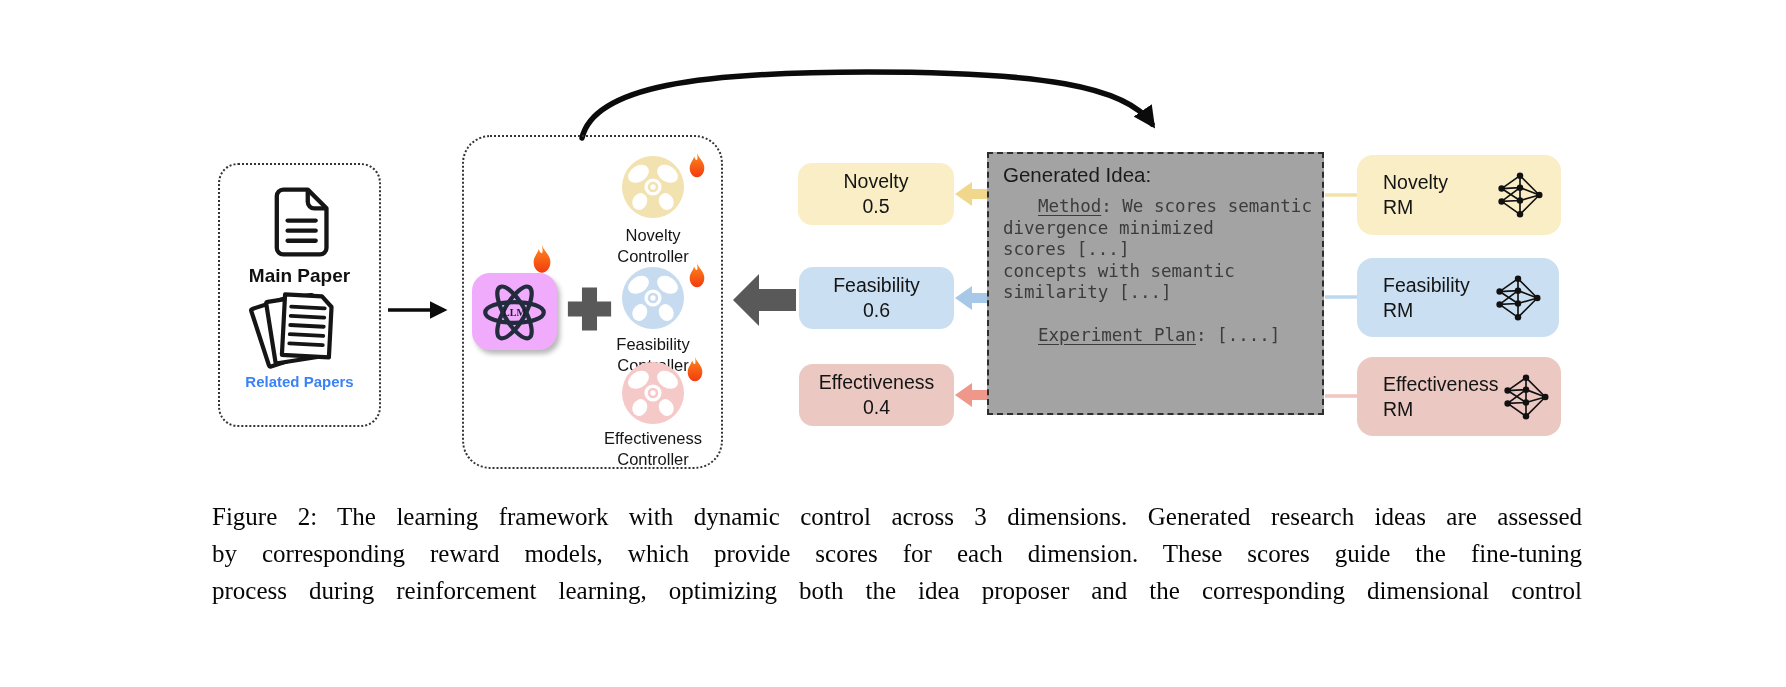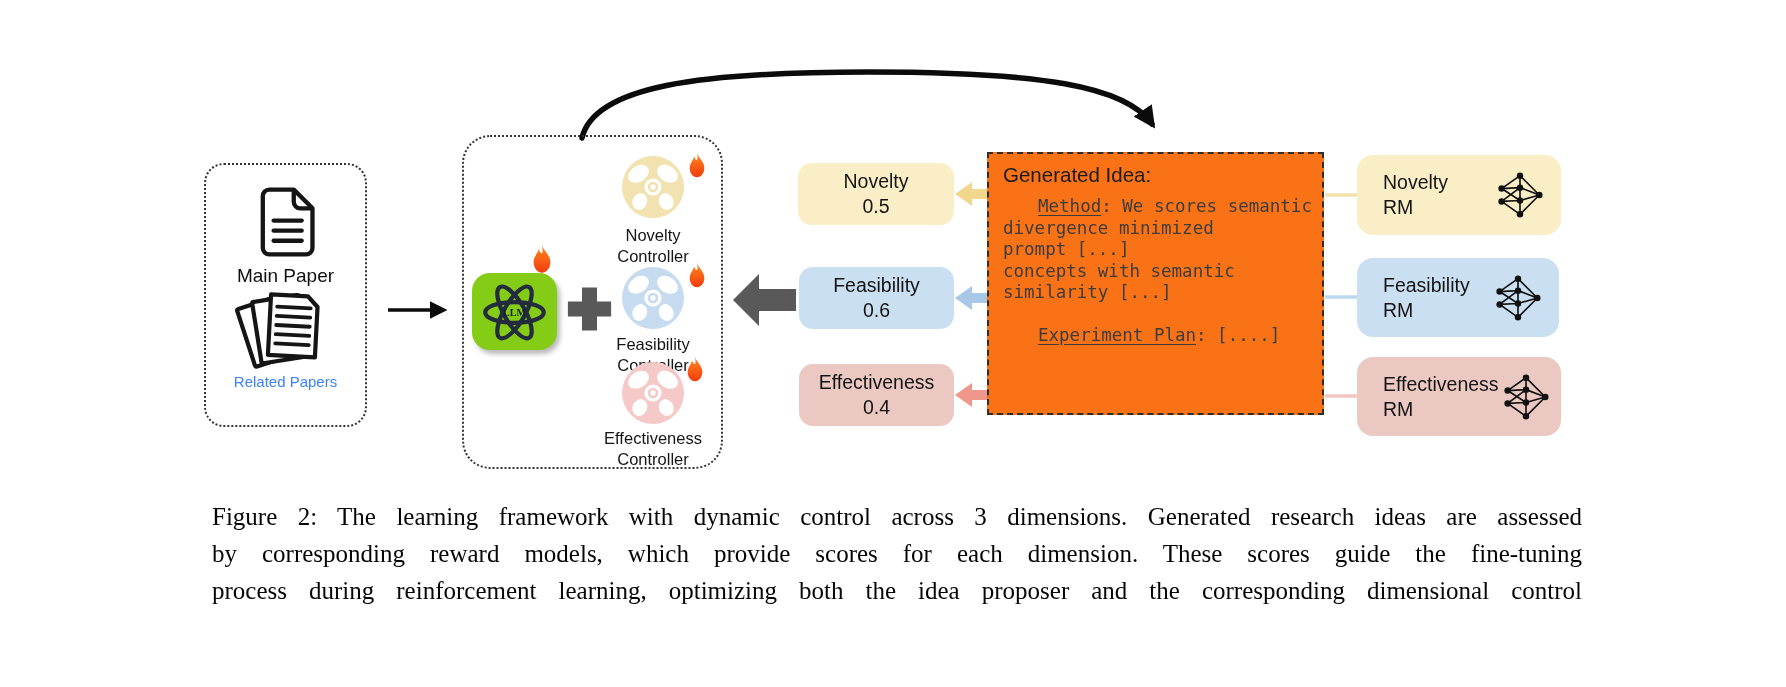--- a/index.html
+++ b/index.html
@@ -3,34 +3,34 @@
 <meta charset="utf-8">
 <style>
   html,body{margin:0;padding:0;background:#ffffff;}
   body{width:1786px;height:687px;position:relative;overflow:hidden;
        font-family:"Liberation Sans",sans-serif;color:#111;}
   .stage{position:absolute;inset:0;}
   .overlay{position:absolute;left:0;top:0;z-index:1;pointer-events:none;}
   .stage > .box{position:absolute;z-index:2;box-sizing:border-box;}
 
   
-  .input-box{left:204px;top:163px;width:163px;height:264px;
-             border:2px dotted #333;border-radius:20px;}
+  .input-box{left:218px;top:163px;width:163px;height:264px;
+             border:2px dotted #333;border-radius:20px;font-weight:bold;}
   .input-box .icon-doc{position:absolute;left:46px;top:16px;width:72px;height:82px;}
   .input-box .lbl-main{position:absolute;left:0;top:100px;width:100%;text-align:center;
              font-size:19px;color:#101010;}
   .input-box .icon-papers{position:absolute;left:20px;top:124px;width:120px;height:84px;}
   .input-box .lbl-related{position:absolute;left:0;top:208px;width:100%;text-align:center;
              font-size:15px;color:#3b82f6;}
 
   
   .ctrl-box{left:462px;top:135px;width:261px;height:334px;
             border:2px dotted #333;border-radius:28px;}
   .llm-chip{position:absolute;left:8px;top:136px;width:85px;height:77px;
-            background:#84cc16;border-radius:18px;
+            background:#f0abfc;border-radius:18px;
             box-shadow:3px 4px 5px rgba(0,0,0,.28);}
   .llm-chip svg{position:absolute;inset:4px;}
   .fire{position:absolute;}
   .fire-llm{left:62px;top:104px;width:32px;height:38px;}
   .plus{position:absolute;left:102px;top:147px;width:47px;height:50px;}
   .wheel{position:absolute;left:156px;width:66px;height:66px;}
   .wheel-novelty{top:17px;color:#F2E2B0;}
   .wheel-feasibility{top:128px;color:#C6DBEF;}
   .wheel-effectiveness{top:223px;color:#F6C9C9;}
   .fire-n{left:219px;top:12px;width:28px;height:34px;}
@@ -43,21 +43,21 @@
 
   
   .score{display:flex;flex-direction:column;align-items:center;justify-content:center;
          border-radius:14px;font-size:19.5px;line-height:25px;color:#141414;}
   .score-novelty{left:798px;top:163px;width:156px;height:62px;background:#FAEEC6;}
   .score-feasibility{left:799px;top:267px;width:155px;height:62px;background:#CBDFF2;}
   .score-effectiveness{left:799px;top:364px;width:155px;height:62px;background:#EBC9C2;}
 
   
   .idea-box{left:987px;top:152px;width:337px;height:263px;
-            border:2px dashed #2d2d2d;background:#f97316;}
+            border:2px dashed #2d2d2d;background:#a3a3a3;}
   .idea-title{position:absolute;left:14px;top:9px;font-size:20.5px;font-weight:500;color:#1b1b1d;}
   .idea-code{position:absolute;left:14px;top:42px;right:6px;
              font-family:"DejaVu Sans Mono",monospace;font-size:17.5px;
              line-height:21.5px;color:#3c3c3c;}
   .idea-code .row{white-space:nowrap;}
   .idea-code u{text-underline-offset:3px;padding-left:35px;}
   .row-exp{margin-top:21.5px;}
 
   
   .rm{border-radius:16px;}
@@ -237,21 +237,21 @@
   <div class="box score score-effectiveness">
     <span>Effectiveness</span>
     <span>0.4</span>
   </div>
 
   <div class="box idea-box">
     <div class="idea-title">Generated Idea:</div>
     <div class="idea-code">
       <div class="row"><u>Method</u><span>: We scores semantic</span></div>
       <div class="row">divergence minimized</div>
-      <div class="row">prompt [...]</div>
+      <div class="row">scores [...]</div>
       <div class="row">concepts with semantic</div>
       <div class="row">similarity [...]</div>
       <div class="row row-exp"><u>Experiment Plan</u><span>: [....]</span></div>
     </div>
   </div>
 
   <div class="box rm rm-novelty">
     <div class="rm-lbl">
       <span>Novelty</span>
       <span>RM</span>

